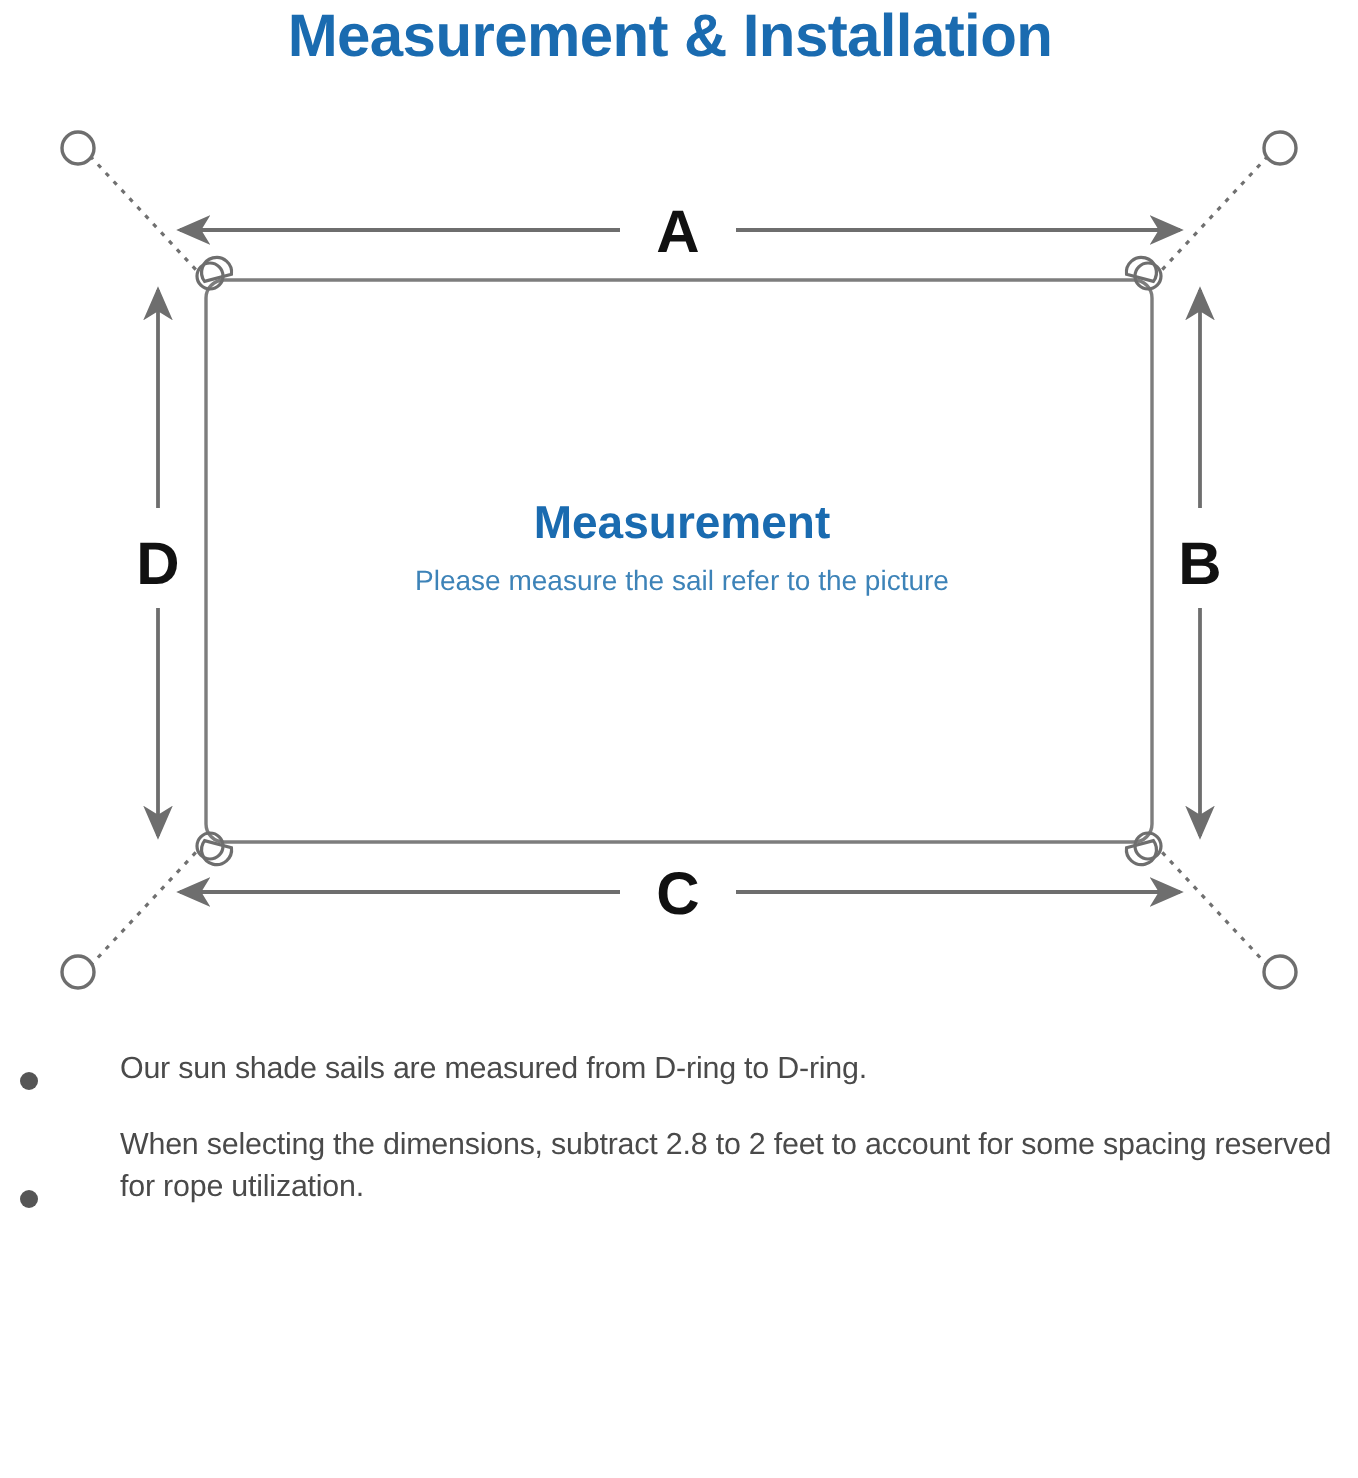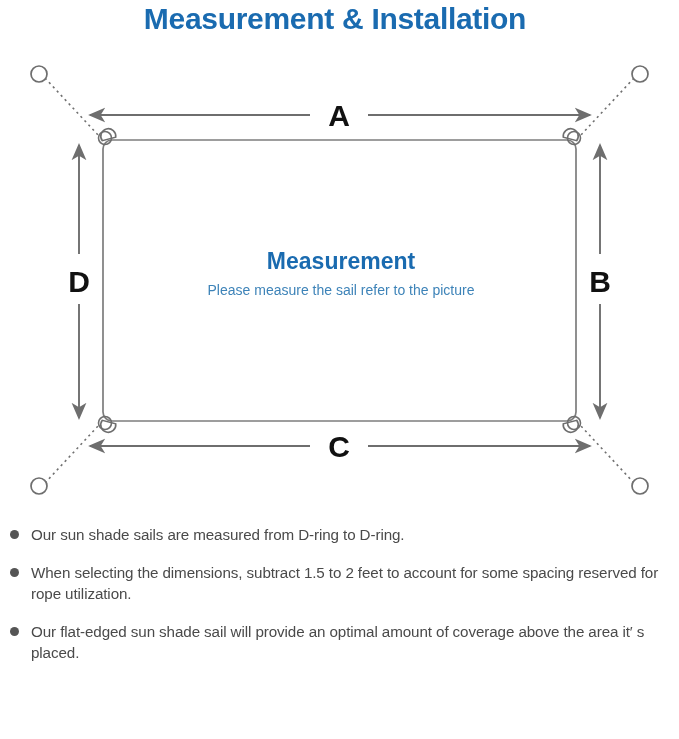--- a/index.html
+++ b/index.html
@@ -64,23 +64,24 @@
   
   #notes {
     position: absolute;
     left: 0;
     top: 524px;
     width: 679px;
   }
   .note-row {
     position: relative;
     display: flex;
-    align-items: flex-start;
+    align-items: flex-end;
     padding: 0 10px 0 10px;
     margin-bottom: 17px;
+    gap: 29px;
   }
   .note-bullet {
     flex: 0 0 auto;
     width: 9px;
     height: 9px;
     border-radius: 50%;
     background: #555555;
     margin-top: 6px;
     margin-right: 12px;
   }
@@ -165,19 +166,15 @@
   </svg>
 </div>
 
 <div id="notes">
   <div class="note-row">
     <span class="note-bullet"></span>
     <span class="note-text">Our sun shade sails are measured from D-ring to D-ring.</span>
   </div>
   <div class="note-row">
     <span class="note-bullet"></span>
-    <span class="note-text">When selecting the dimensions, subtract 1.5 to 2 feet to account for some spacing reserved for rope utilization.</span>
-  </div>
-  <div class="note-row">
-    <span class="note-bullet"></span>
-    <span class="note-text">Our flat-edged sun shade sail will provide an optimal amount of coverage above the area it′ s placed.</span>
+    <span class="note-text">When selecting the dimensions, subtract 2.8 to 2 feet to account for some spacing reserved for rope utilization.</span>
   </div>
 </div>
 
 </body></html>

